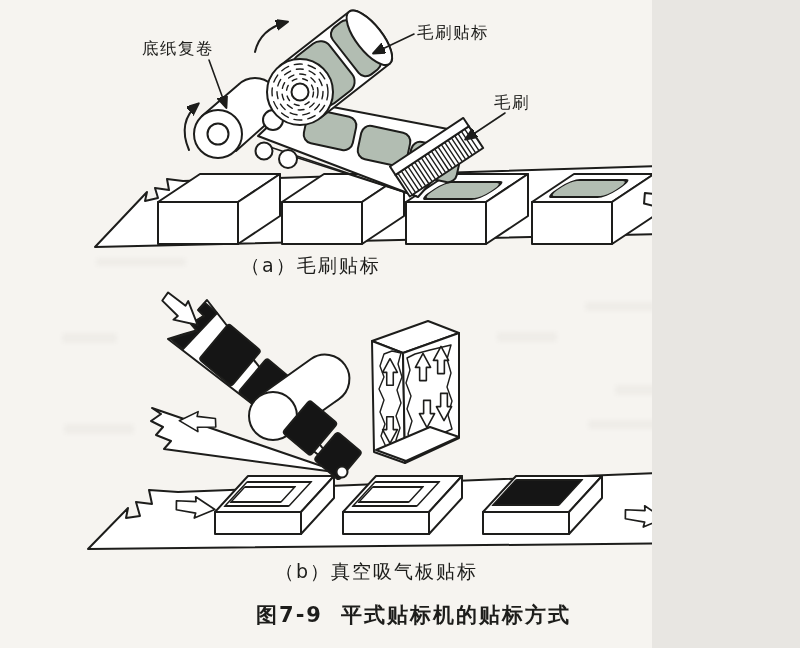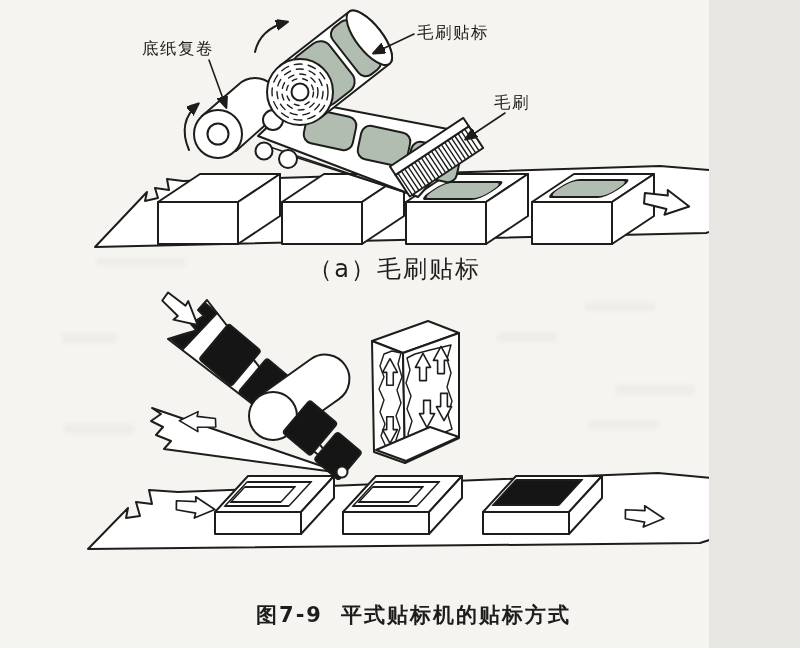--- a/index.html
+++ b/index.html
@@ -1,30 +1,30 @@
 <!DOCTYPE html>
 <html style="--paper: #f6f4f0; --ink: #1d1d1b; --label-green: #b2bdb2; --label-black: #151515;"><head>
 <meta charset="utf-8">
 <style>
   html,body{margin:0;padding:0;background:#e8e6e2;}
-  #screen{position:relative;width:709px;height:648px;overflow:hidden;
+  #screen{position:relative;width:652px;height:648px;overflow:hidden;
     background:var(--paper,#f6f4f0);font-family:"DejaVu Sans",sans-serif;color:var(--ink,#1d1d1b);}
   #figure-canvas{position:absolute;left:0;top:0;}
   
   #figure-canvas path,#figure-canvas rect,#figure-canvas circle,
   #figure-canvas ellipse,#figure-canvas polygon,#figure-canvas line{
     stroke:var(--ink,#1d1d1b);stroke-width:2;fill:#ffffff;stroke-linejoin:round;stroke-linecap:round;}
   #figure-canvas .ink{fill:var(--ink,#1d1d1b);}
   #figure-canvas .green{fill:var(--label-green,#b2bdb2);}
   #figure-canvas .blk{fill:var(--label-black,#141414);}
   #figure-canvas .nofill{fill:none;}
   #figure-canvas .thin{stroke-width:1.6;}
   #figure-canvas .hair{stroke-width:1.4;}
   .ann{position:absolute;font-size:16.5px;letter-spacing:1.5px;white-space:nowrap;}
-  .cap{position:absolute;font-size:24px;letter-spacing:2px;text-align:right;}
+  .cap{position:absolute;font-size:19px;letter-spacing:2px;text-align:left;}
   #fig-cap{position:absolute;font-size:21px;font-weight:bold;letter-spacing:2px;text-align:right;}
   #fig-cap .num{margin-right:18px;}
   .smudge{position:absolute;background:#756f63;opacity:.05;filter:blur(2px);border-radius:2px;}
 </style>
 </head>
 <body>
 
 <div id="screen">
 
   <div class="smudge" style="left:497px;top:332px;width:60px;height:10px"></div>
@@ -256,16 +256,17 @@
         <use href="#fatH" class="ink"></use>
       </g>
     </g>
   </svg>
 
   <div class="ann" style="left:142px;top:38px">底纸复卷</div>
   <div class="ann" style="left:417px;top:22px">毛刷贴标</div>
   <div class="ann" style="left:494px;top:92px">毛刷</div>
 
   <div class="cap" style="left:241px;top:253px;width:240px">（a）毛刷贴标</div>
+  <div class="cap" style="left:275px;top:559px;width:240px">（b）真空吸气板贴标</div>
   <div id="fig-cap" style="left:251px;top:601px;width:320px">
     <span class="num">图7-9</span><span>平式贴标机的贴标方式</span>
   </div>
 </div>
 
 </body></html>

